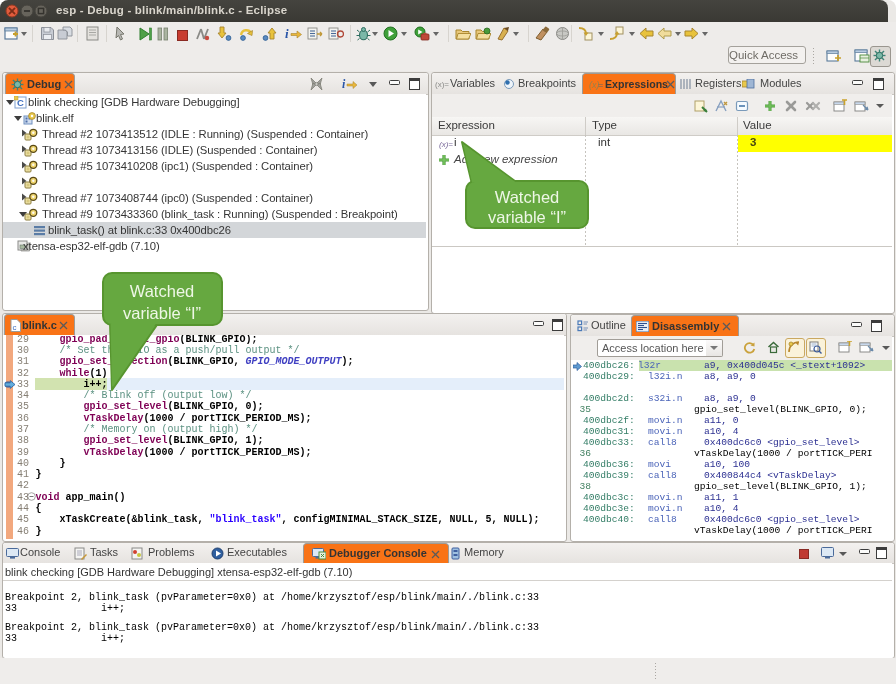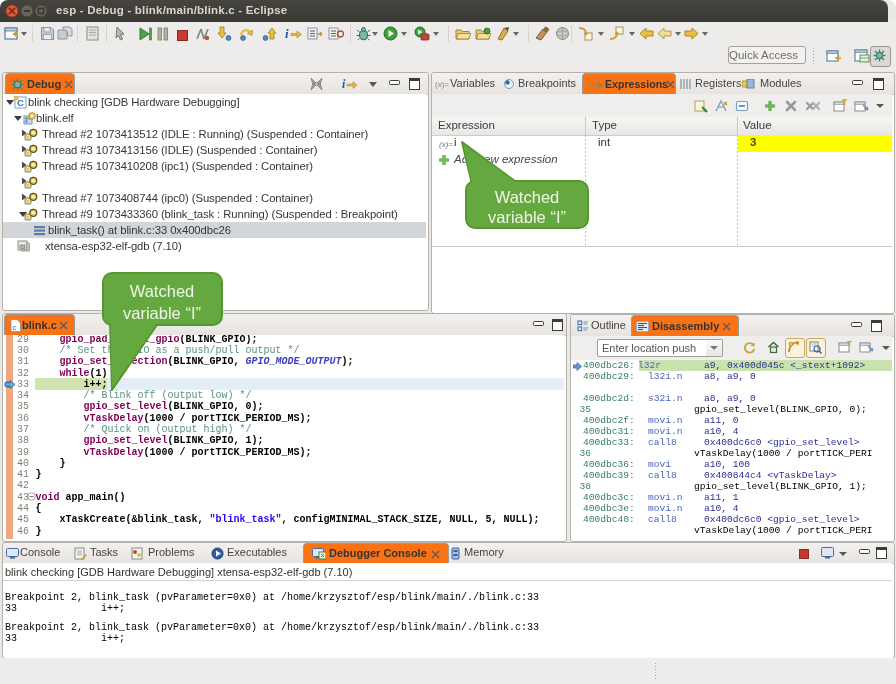--- a/index.html
+++ b/index.html
@@ -369,21 +369,21 @@
         </svg>
 
       <div class="trow" style="left:25px;top:0px">blink checking [GDB Hardware Debugging]</div>
       <div class="trow" style="left:33px;top:16px">blink.elf</div>
       <div class="trow" style="left:39px;top:32px">Thread #2 1073413512 (IDLE : Running) (Suspended : Container)</div>
       <div class="trow" style="left:39px;top:48px">Thread #3 1073413156 (IDLE) (Suspended : Container)</div>
       <div class="trow" style="left:39px;top:64px">Thread #5 1073410208 (ipc1) (Suspended : Container)</div>
       <div class="trow" style="left:39px;top:96px">Thread #7 1073408744 (ipc0) (Suspended : Container)</div>
       <div class="trow" style="left:39px;top:112px">Thread #9 1073433360 (blink_task : Running) (Suspended : Breakpoint)</div>
       <div class="trow" style="left:45px;top:128px">blink_task() at blink.c:33 0x400dbc26</div>
-      <div class="trow" style="left:42px;top:144px">xtensa-esp32-elf-gdb (7.10)</div>
+      <div class="trow" style="left:20px;top:144px">xtensa-esp32-elf-gdb (7.10)</div>
     </div>
   </div>
 
   <div class="panel" id="p-expr" style="left:431px;top:72px;width:462px;height:240px">
     <div class="tabrow"></div>
 
     <svg class="abs" style="left:3px;top:6px" width="14" height="10" viewBox="0 0 14 10">
         <text x="0" y="8" font-size="8" fill="#8a8a88" font-family="Liberation Sans">(x)=</text>
       </svg>
     <div class="tablabel2" style="left:18px">Variables</div>
@@ -549,21 +549,21 @@
 46</div>
 
       <div class="code" style="left:32.4px;top:-1.4px;color:#000;font-weight:bold">    <span class="fn">gpio_pad_select_gpio</span>(BLINK_GPIO);
     <span class="cm">/* Set the GPIO as a push/pull output */</span>
     <span class="fn">gpio_set_direction</span>(BLINK_GPIO, <span class="mac">GPIO_MODE_OUTPUT</span>);
     <span class="kw">while</span>(1)
         i++;
         <span class="cm">/* Blink off (output low) */</span>
         <span class="fn">gpio_set_level</span>(BLINK_GPIO, 0);
         <span class="fn">vTaskDelay</span>(1000 / portTICK_PERIOD_MS);
-        <span class="cm">/* Quick on (output high) */</span>
+        <span class="cm">/* Memory on (output high) */</span>
         <span class="fn">gpio_set_level</span>(BLINK_GPIO, 1);
         <span class="fn">vTaskDelay</span>(1000 / portTICK_PERIOD_MS);
     }
 }
 
 <span class="kw">void</span> <span style="font-weight:bold">app_main</span>()
 {
     xTaskCreate(&amp;blink_task, <span class="str">"blink_task"</span>, configMINIMAL_STACK_SIZE, NULL, 5, NULL);
 }</div>
     </div>
@@ -599,21 +599,21 @@
           <g stroke="#5a5a5a" stroke-width="1.3">
             <line x1="1" y1="1" x2="8" y2="8"></line>
             <line x1="8" y1="1" x2="1" y2="8"></line>
           </g>
         </svg>
     </div>
     <div class="abs" style="left:280px;top:7px;width:9px;height:3px;border:1.4px solid #3c3c3c;border-radius:1.5px;background:#fbfbfa"></div>
     <div class="abs" style="left:300px;top:5px;width:9px;height:8px;border:1.4px solid #3c3c3c;border-top:3px solid #3c3c3c;background:#fff"></div>
 
     <div class="abs" style="left:0;top:21px;width:321px;height:24px;background:#f0eeec;border-bottom:1px solid #d8d5d1"></div>
-    <div class="abs" style="left:26px;top:24px;width:104px;height:16px;border:1px solid #a19d97;border-radius:2px 0 0 2px;background:#fff;font-size:11px;color:#555;line-height:16px;padding-left:4px;overflow:hidden;white-space:nowrap">Enter location push</div>
+    <div class="abs" style="left:26px;top:24px;width:104px;height:16px;border:1px solid #a19d97;border-radius:2px 0 0 2px;background:#fff;font-size:11px;color:#555;line-height:16px;padding-left:4px;overflow:hidden;white-space:nowrap">Access location here</div>
     <div class="abs" style="left:135px;top:24px;width:16px;height:16px;border:1px solid #a19d97;border-left:none;border-radius:0 2px 2px 0;background:linear-gradient(#fbfafa,#e8e6e3)"></div>
     <div class="abs" style="left:139px;top:31px;width:0;height:0;border-left:4px solid transparent;border-right:4px solid transparent;border-top:4.5px solid #787878"></div>
     <svg class="abs" style="left:172px;top:26px" width="13" height="13" viewBox="0 0 13 13">
         <path d="M10.5 4 A4.8 4.8 0 1 0 11.3 8" fill="none" stroke="#caa23c" stroke-width="1.8"></path>
         <path d="M11.5 1.5 L11.5 5.5 L7.5 4.5 Z" fill="#caa23c"></path>
       </svg>
     <svg class="abs" style="left:196px;top:26px" width="13" height="13" viewBox="0 0 13 13">
         <path d="M1.5 6 L6.5 1.5 L11.5 6" fill="none" stroke="#3a6a3a" stroke-width="1.5"></path>
         <rect x="3.5" y="6" width="6" height="5.5" fill="#e8e8e4" stroke="#3a6a3a" stroke-width="1.2"></rect>
       </svg>

